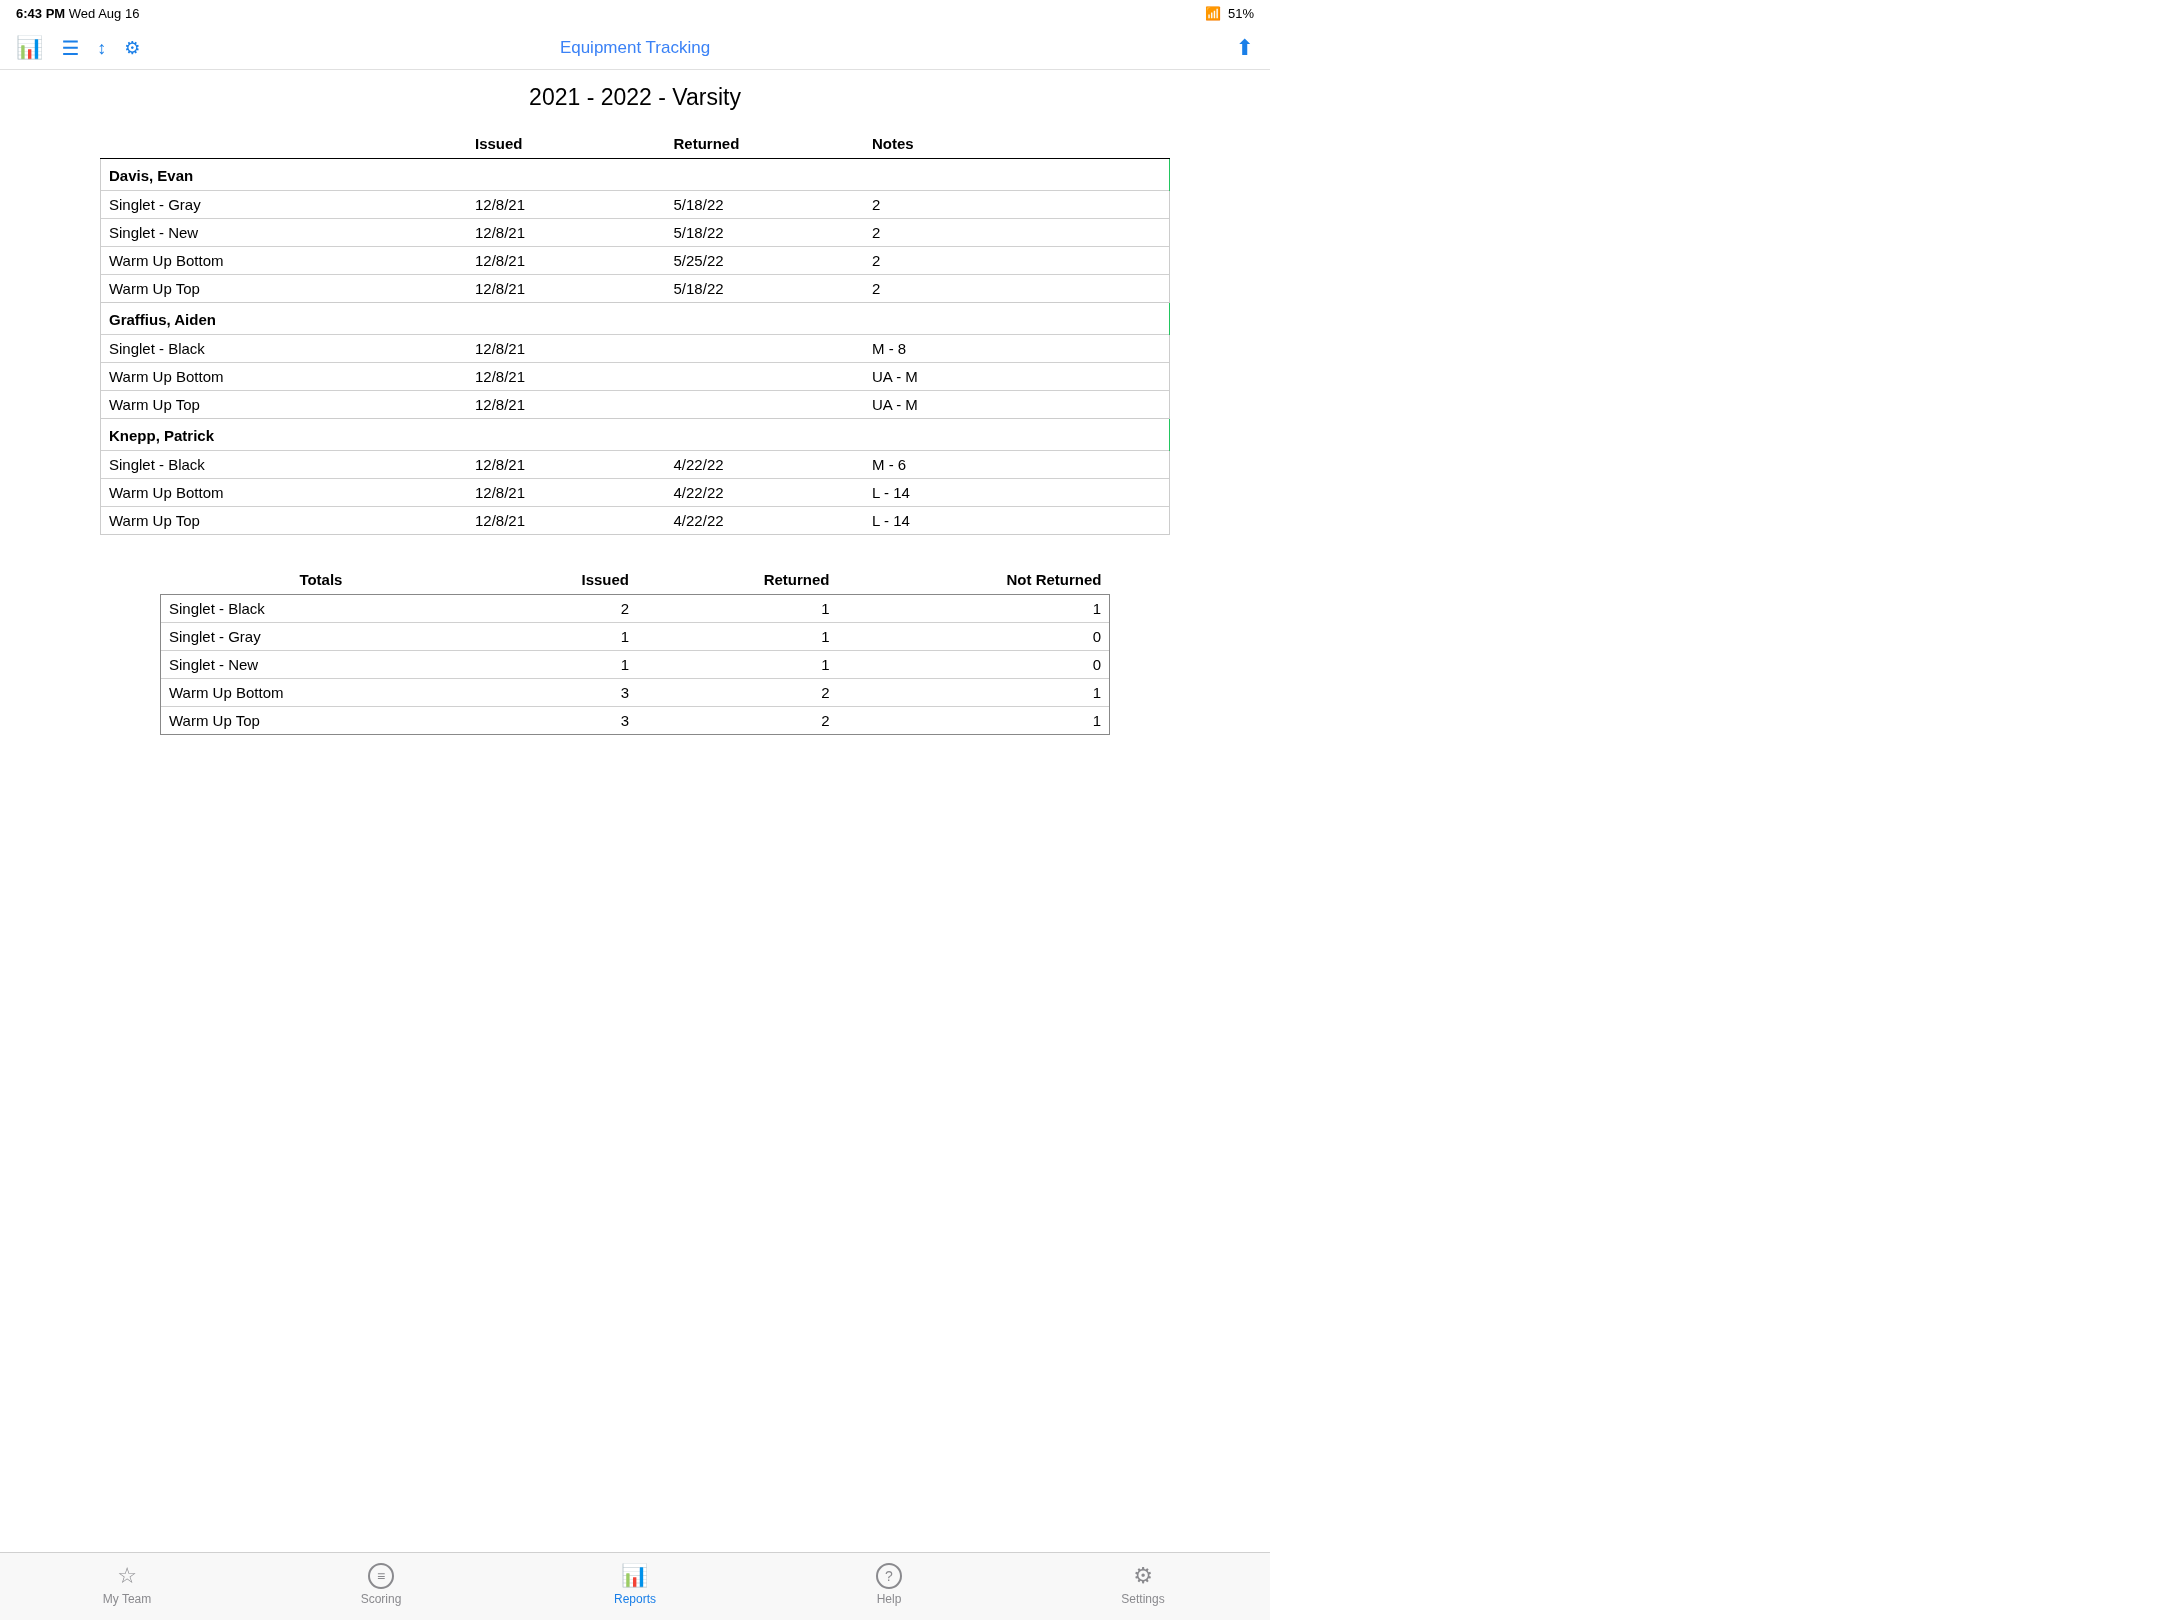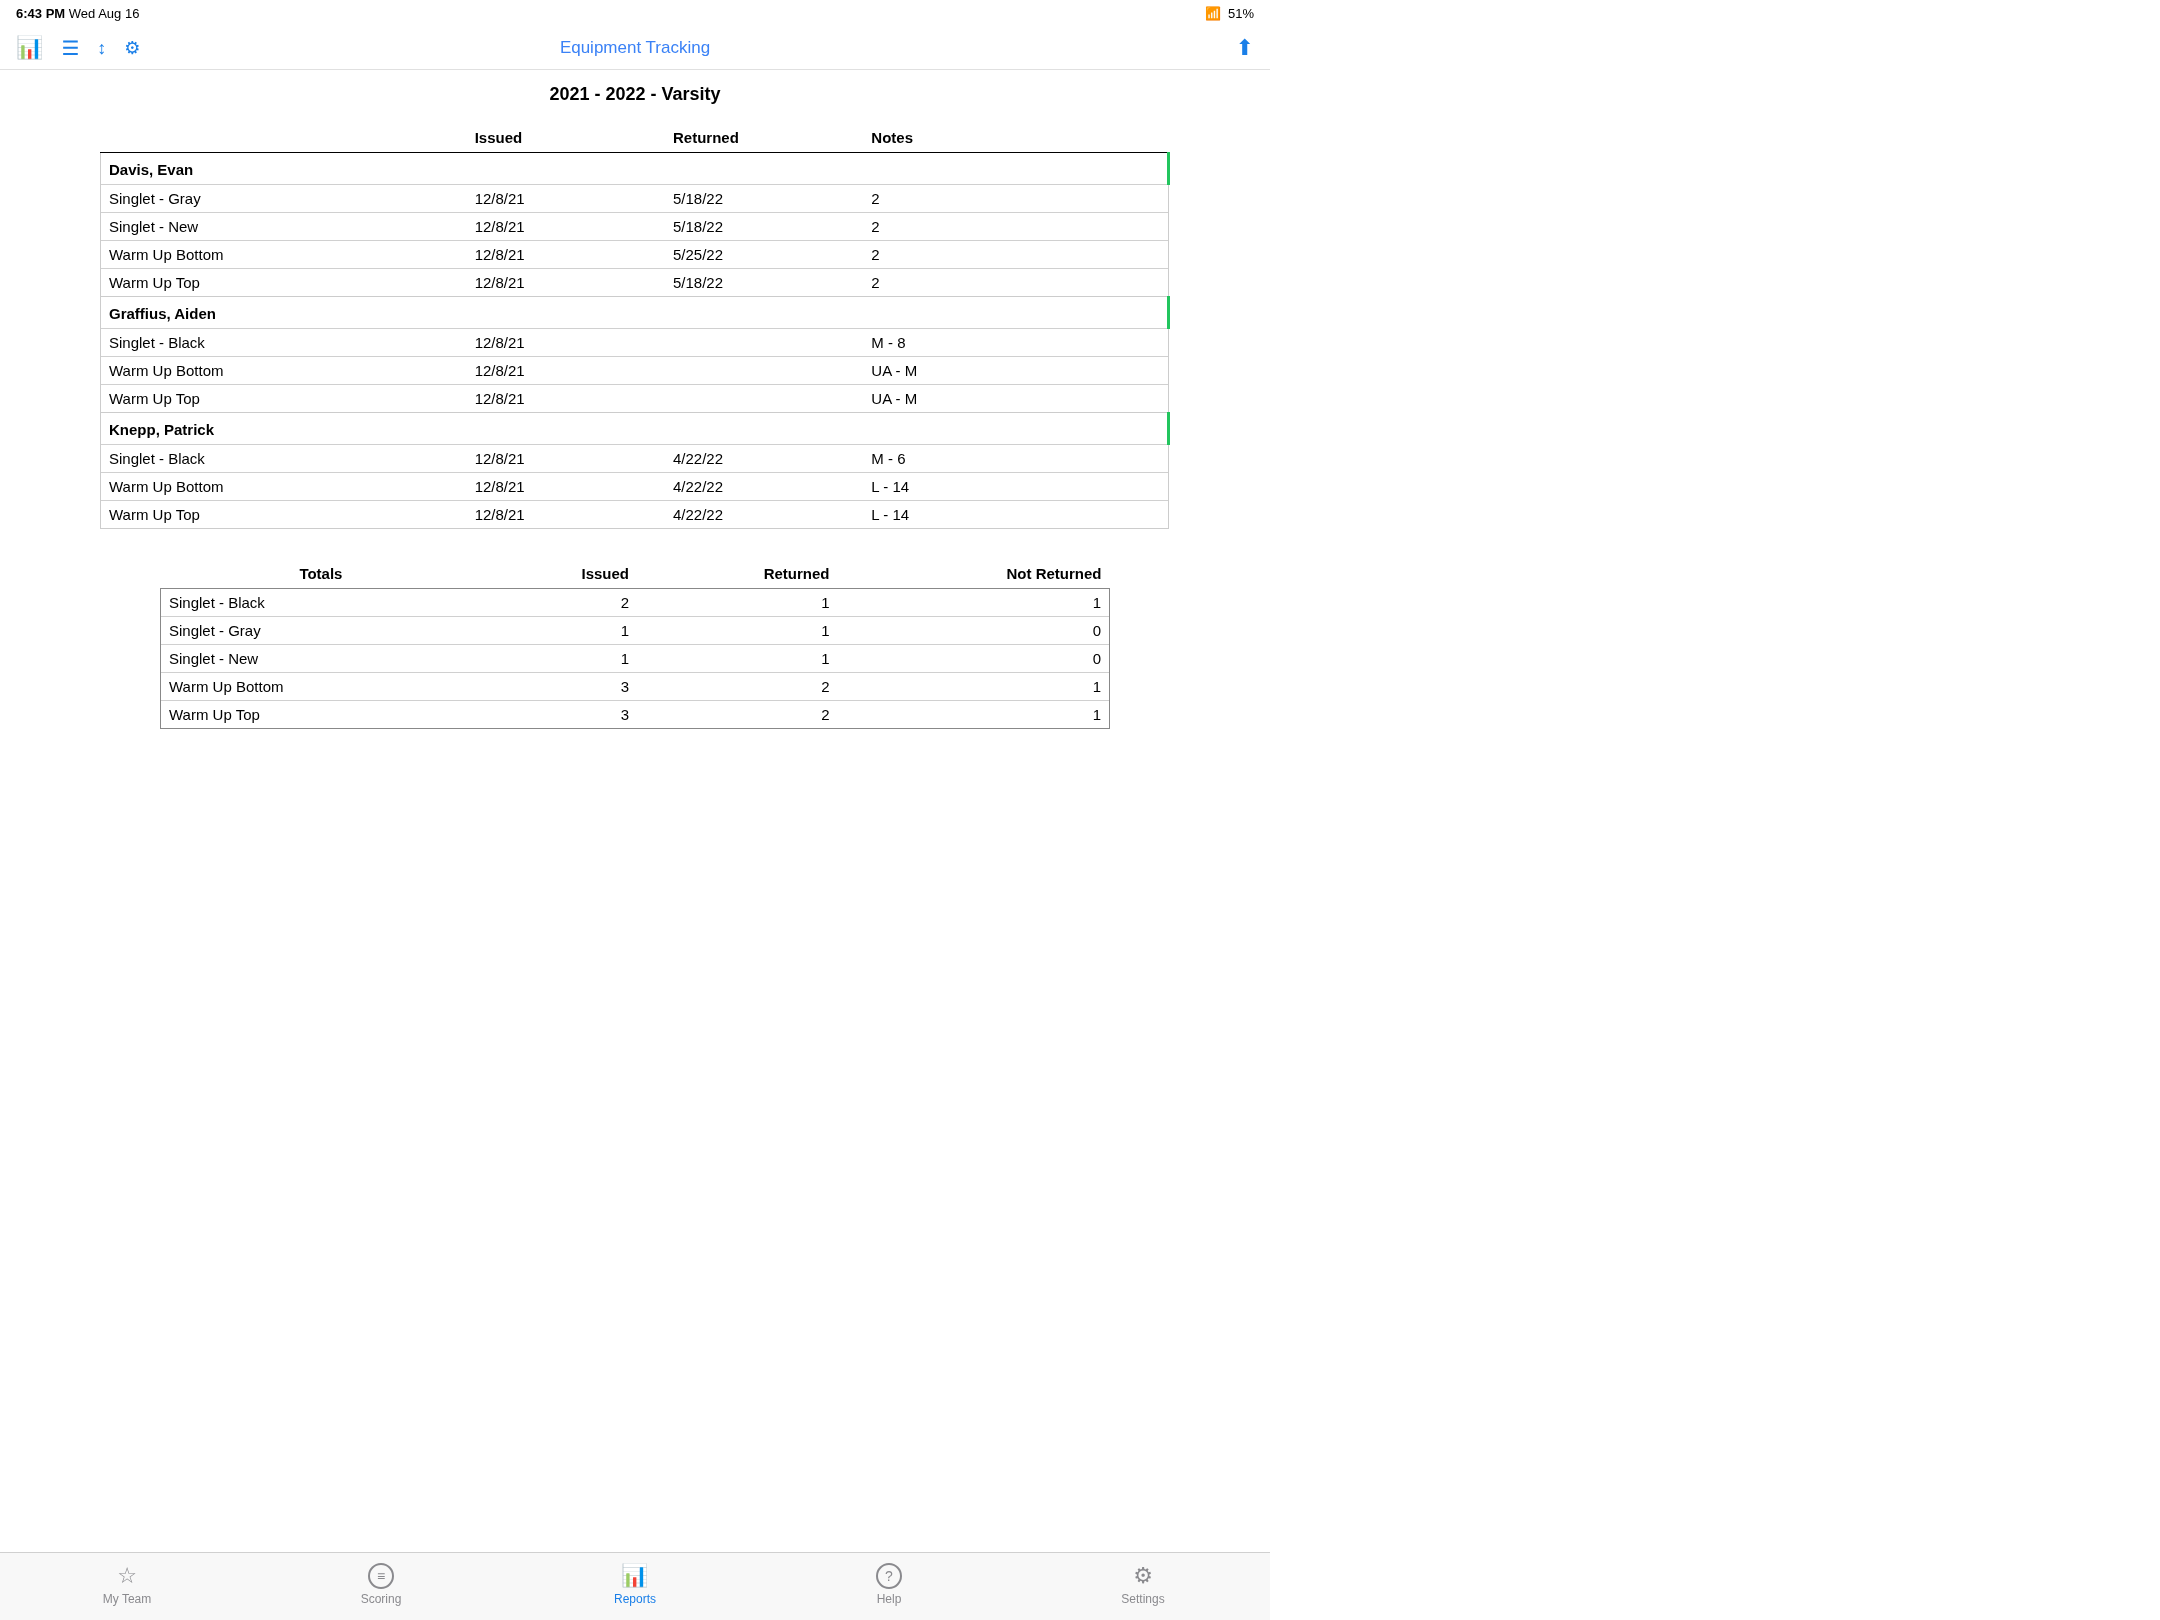--- a/index.html
+++ b/index.html
@@ -61,22 +61,22 @@
       font-size: 22px;
       cursor: pointer;
     }
 
     
     .page-title-section {
       text-align: center;
       padding: 14px 0 8px 0;
     }
     .page-title {
-      font-size: 18px;
-      font-weight: 700;
+      font-size: 23px;
+      font-weight: 400;
     }
 
     
     .content {
       padding: 0 100px;
     }
 
     
     .main-table {
       width: 100%;
@@ -103,21 +103,21 @@
     .main-table .group-header td {
       font-weight: 700;
       padding: 8px 8px 6px 8px;
       border-top: 1px solid #ccc;
       border-bottom: 0;
     }
     .main-table .group-header td:first-child {
       border-left: 1px solid #ccc;
     }
     .main-table .group-header td:last-child {
-      border-right: 3px solid #22c55e;
+      border-right: 1px solid #22c55e;
     }
     .main-table tbody tr.data-row td {
       padding: 5px 8px;
       border-top: 1px solid #d0d0d0;
     }
     .main-table tbody tr.data-row:last-child td {
       border-bottom: 1px solid #ccc;
     }
     .main-table td:first-child { border-left: 1px solid #ccc; }
     .main-table td:last-child { border-right: 1px solid #ccc; }

